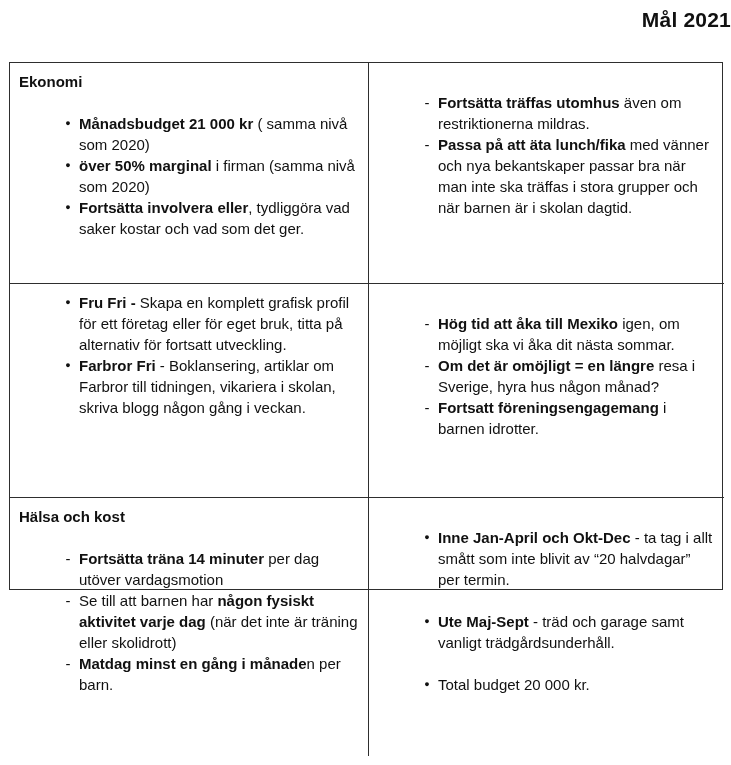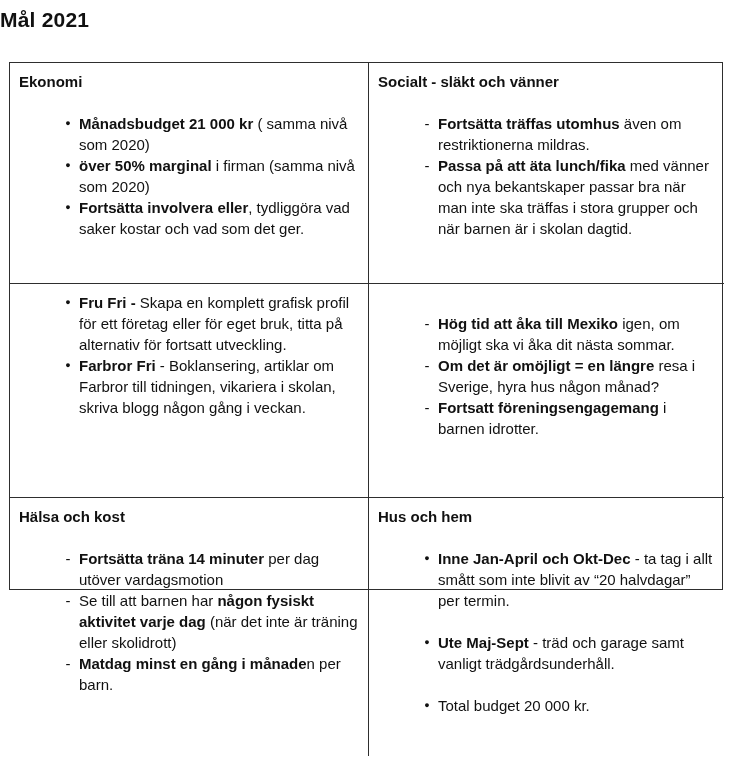--- a/index.html
+++ b/index.html
@@ -12,21 +12,21 @@
     font-family: "Liberation Sans", sans-serif;
     color: #111111;
     position: relative;
     overflow: hidden;
   }
   .page-title {
     position: absolute;
     top: 8px;
     left: 0;
     width: 731px;
-    text-align: left;
+    text-align: right;
     font-size: 21px;
     font-weight: bold;
     letter-spacing: 0.2px;
   }
   .goal-table {
     position: absolute;
     left: 9px;
     top: 62px;
     width: 714px;
     height: 528px;
@@ -87,21 +87,20 @@
           <span class="marker marker-bullet">●</span>
           <span class="item-text"><b>över 50% marginal</b><span> i firman (samma nivå som 2020)</span></span>
         </li>
         <li class="goal-item">
           <span class="marker marker-bullet">●</span>
           <span class="item-text"><b>Fortsätta involvera eller</b><span>, tydliggöra vad saker kostar och vad som det ger.</span></span>
         </li>
       </ul>
   </div>
   <div class="cell col-last">
-    <h3 class="cell-title">Socialt - släkt och vänner</h3>
     <ul class="goal-list gap-top">
         <li class="goal-item">
           <span class="marker marker-dash">-</span>
           <span class="item-text"><b>Fortsätta träffas utomhus</b><span> även om restriktionerna mildras.</span></span>
         </li>
         <li class="goal-item">
           <span class="marker marker-dash">-</span>
           <span class="item-text"><b>Passa på att äta lunch/fika</b><span> med vänner och nya bekantskaper passar bra när man inte ska träffas i stora grupper och när barnen är i skolan dagtid.</span></span>
         </li>
       </ul>
@@ -145,21 +144,20 @@
           <span class="marker marker-dash">-</span>
           <span class="item-text"><span>Se till att barnen har </span><b>någon fysiskt aktivitet varje dag</b><span> (när det inte är träning eller skolidrott)</span></span>
         </li>
         <li class="goal-item">
           <span class="marker marker-dash">-</span>
           <span class="item-text"><b>Matdag minst en gång i månade</b><span>n per barn.</span></span>
         </li>
       </ul>
   </div>
   <div class="cell col-last row-last">
-    <h3 class="cell-title">Hus och hem</h3>
     <ul class="goal-list gap-top spaced">
         <li class="goal-item">
           <span class="marker marker-bullet">●</span>
           <span class="item-text"><b>Inne Jan-April och Okt-Dec</b><span> - ta tag i allt smått som inte blivit av “20 halvdagar” per termin.</span></span>
         </li>
         <li class="goal-item">
           <span class="marker marker-bullet">●</span>
           <span class="item-text"><b>Ute Maj-Sept</b><span> - träd och garage samt vanligt trädgårdsunderhåll.</span></span>
         </li>
         <li class="goal-item">

